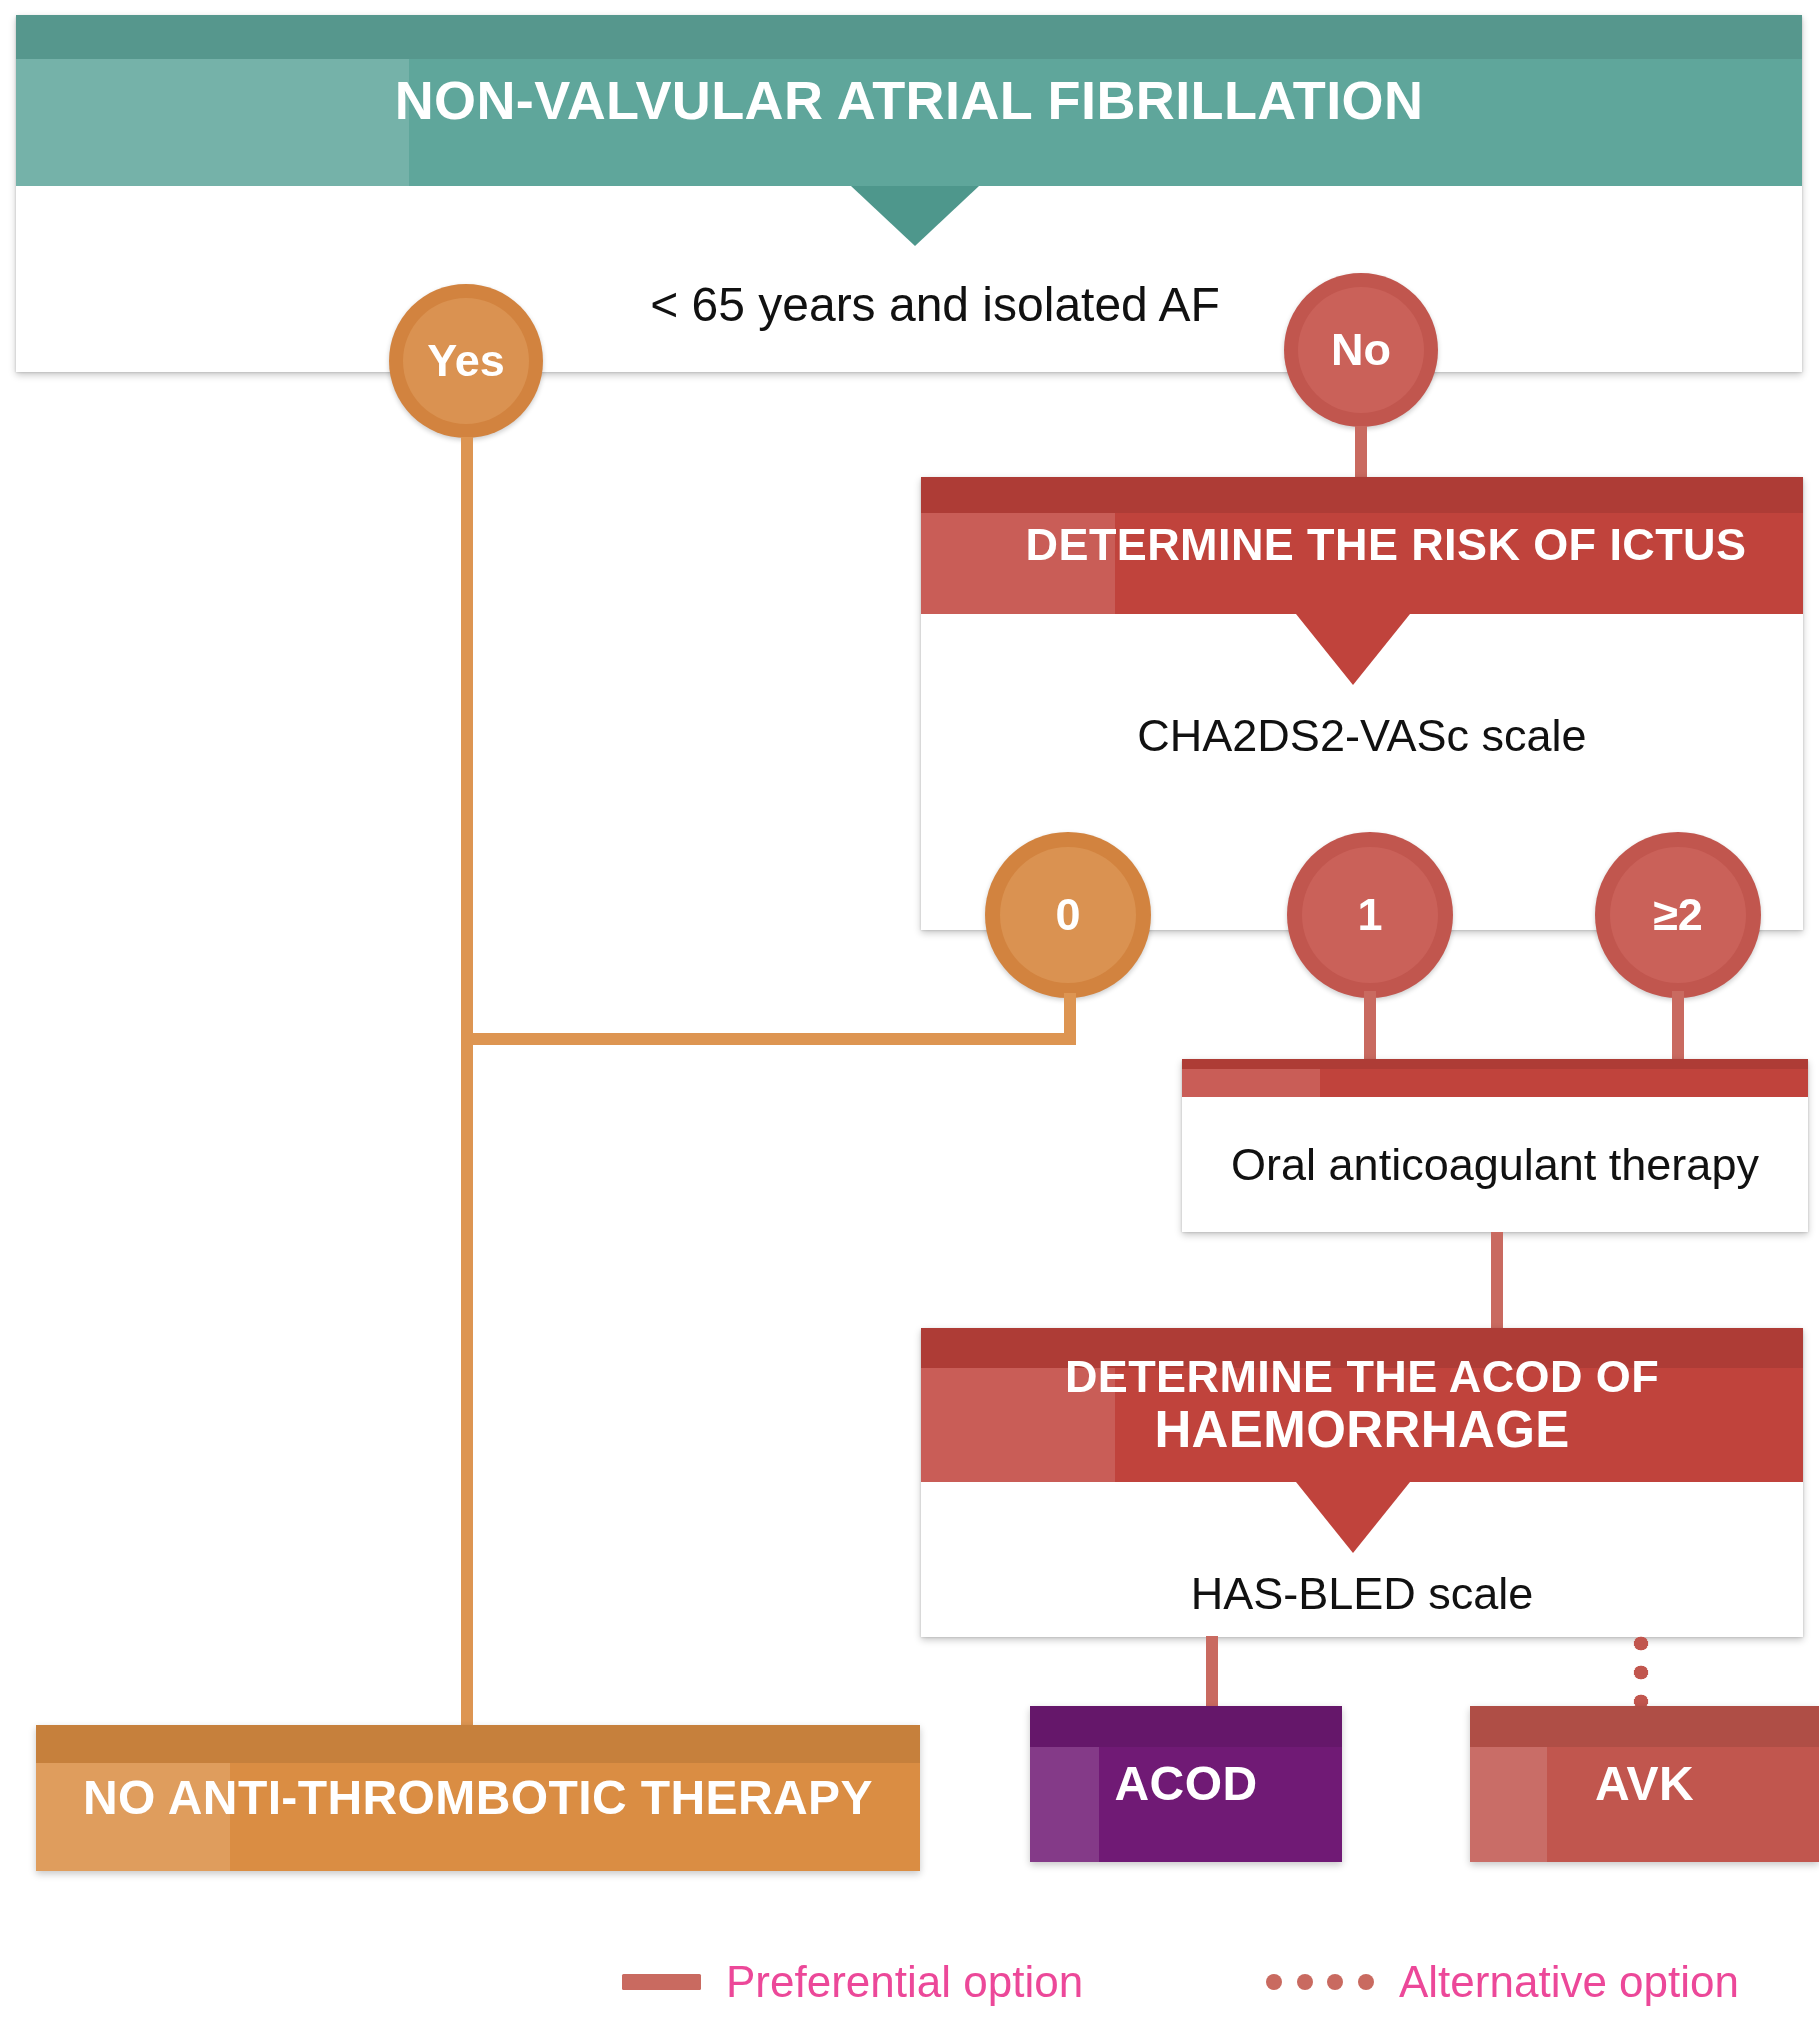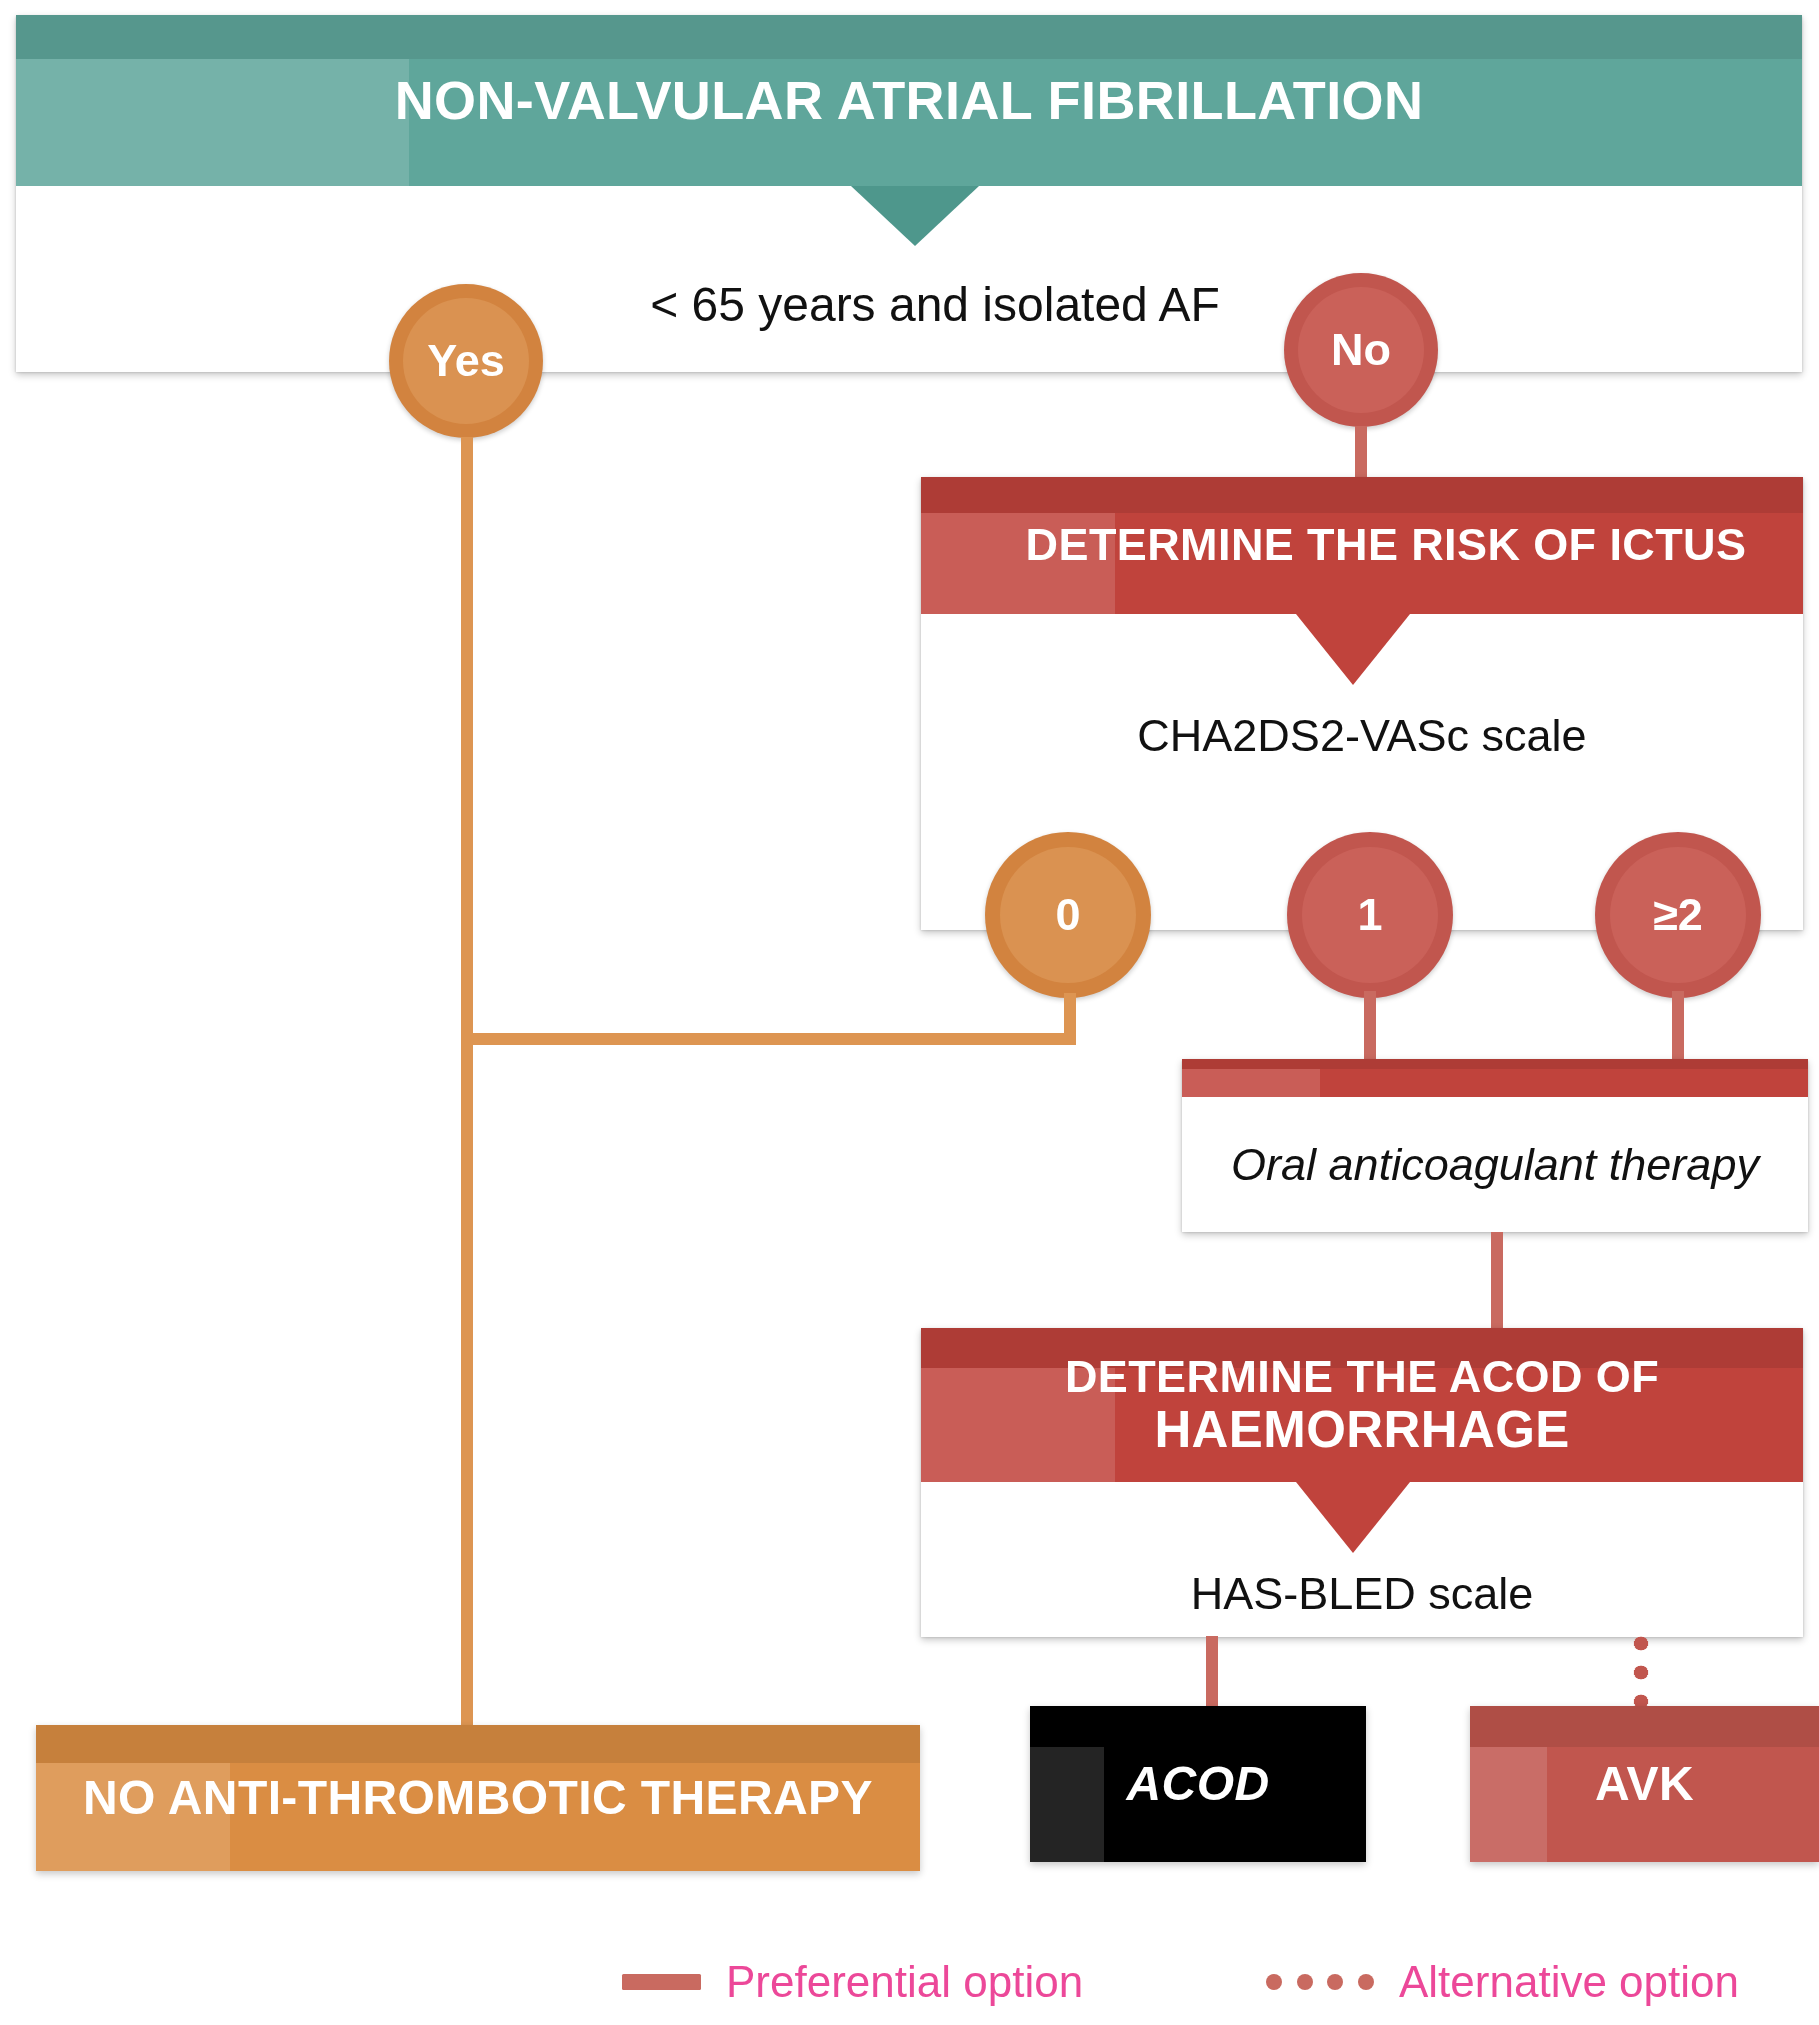--- a/index.html
+++ b/index.html
@@ -98,21 +98,21 @@
     <span>≥2</span>
   </div>
 
   <div class="vline" style="left:1364px;top:991px;width:11.6px;height:73px;background:#c96a60;"></div>
   <div class="vline" style="left:1672px;top:991px;width:11.6px;height:73px;background:#c96a60;"></div>
 
   <div class="card" style="left:1182px;top:1059px;width:626px;height:173px;">
     <div class="band" style="height:38px;background:#c0433c;">
       <div class="gloss"></div>
     </div>
-    <div class="bodytext" style="top:80px;font-size:45px;font-style:italic;">Oral anticoagulant therapy</div>
+    <div class="bodytext" style="top:80px;font-size:45px;">Oral anticoagulant therapy</div>
   </div>
 
   <div class="vline" style="left:1491px;top:1232px;width:11.6px;height:102px;background:#c96a60;"></div>
 
   <div class="card" style="left:921px;top:1328px;width:882px;height:309px;">
     <div class="band" style="height:154px;flex-direction:column;background:#c0433c;">
       <div class="gloss"></div>
       <div class="band-text" style="font-size:45px;">DETERMINE THE ACOD OF</div>
       <div class="band-text" style="font-size:51px;">HAEMORRHAGE</div>
     </div>
@@ -131,22 +131,22 @@
   <div class="hline" style="left:461px;top:1033px;width:615px;height:11.6px;background:#dd9552;"></div>
 
   <div class="vline" style="left:1064px;top:993px;width:11.6px;height:45px;background:#dd9552;"></div>
 
   <div style="position:absolute;left:36px;top:1725px;width:884px;height:146px;background:#da8d43;
               box-shadow:0 2.9px 7.3px rgba(0,0,0,.22);display:flex;align-items:center;justify-content:center;">
     <div class="gloss"></div>
     <div class="band-text" style="font-size:48px;">NO ANTI-THROMBOTIC THERAPY</div>
   </div>
 
-  <div style="position:absolute;left:1030px;top:1706px;width:336px;height:156px;background:#000000;
-              box-shadow:0 2.9px 7.3px rgba(0,0,0,.22);display:flex;align-items:center;justify-content:center;font-style:italic;">
+  <div style="position:absolute;left:1030px;top:1706px;width:312px;height:156px;background:#701a75;
+              box-shadow:0 2.9px 7.3px rgba(0,0,0,.22);display:flex;align-items:center;justify-content:center;">
     <div class="gloss"></div>
     <div class="band-text" style="font-size:48px;">ACOD</div>
   </div>
 
   <div style="position:absolute;left:1470px;top:1706px;width:349px;height:156px;background:#c1564e;
               box-shadow:0 2.9px 7.3px rgba(0,0,0,.22);display:flex;align-items:center;justify-content:center;">
     <div class="gloss"></div>
     <div class="band-text" style="font-size:48px;">AVK</div>
   </div>
 

